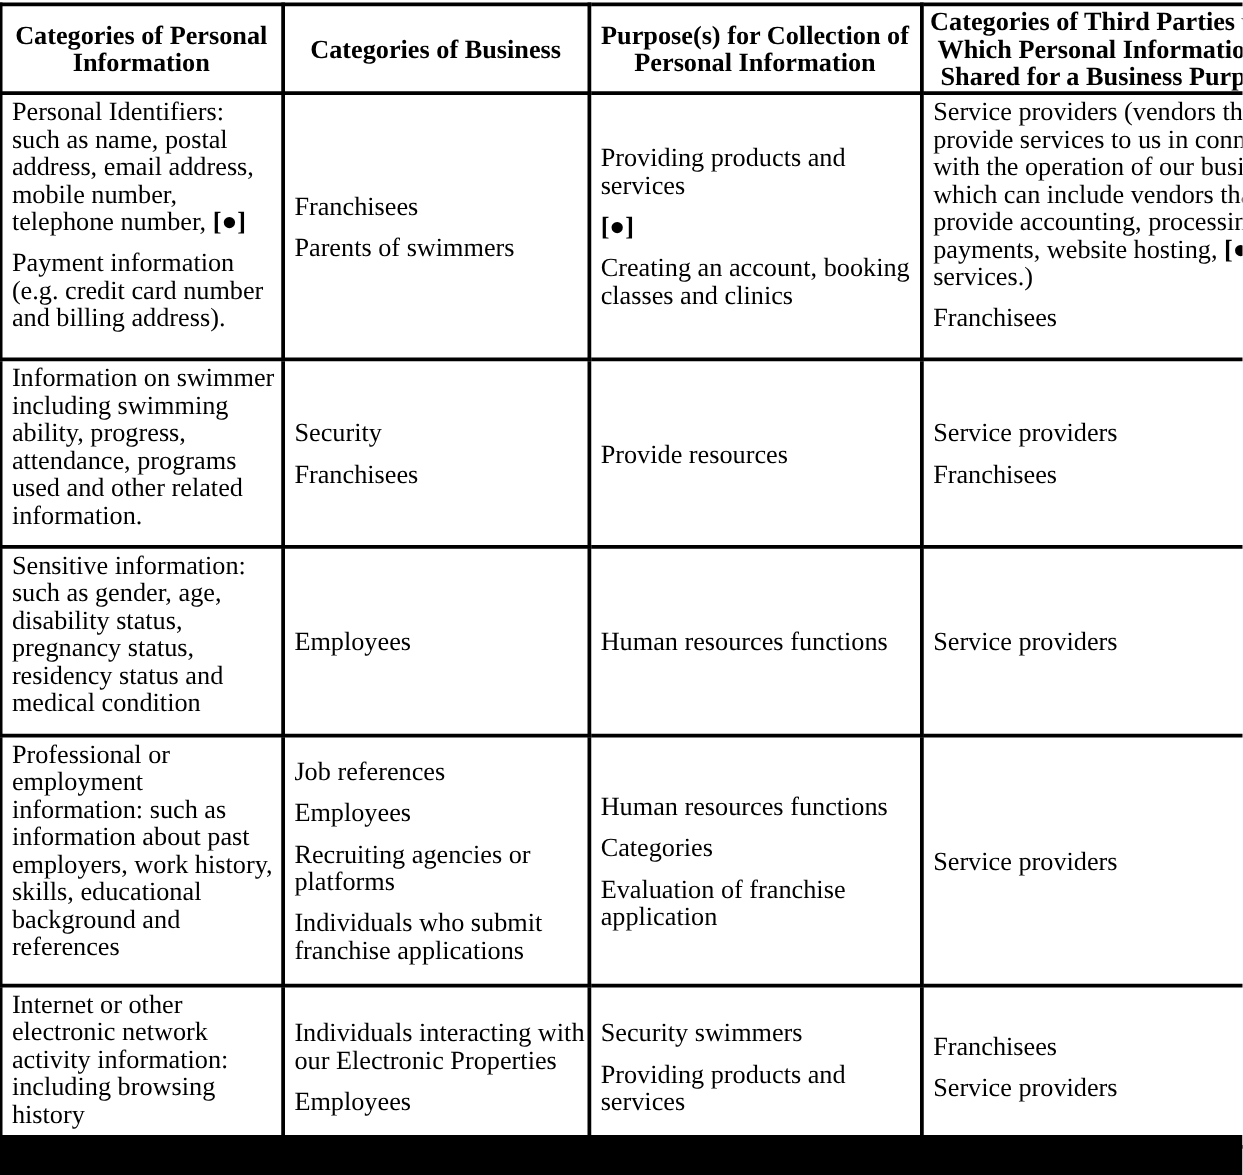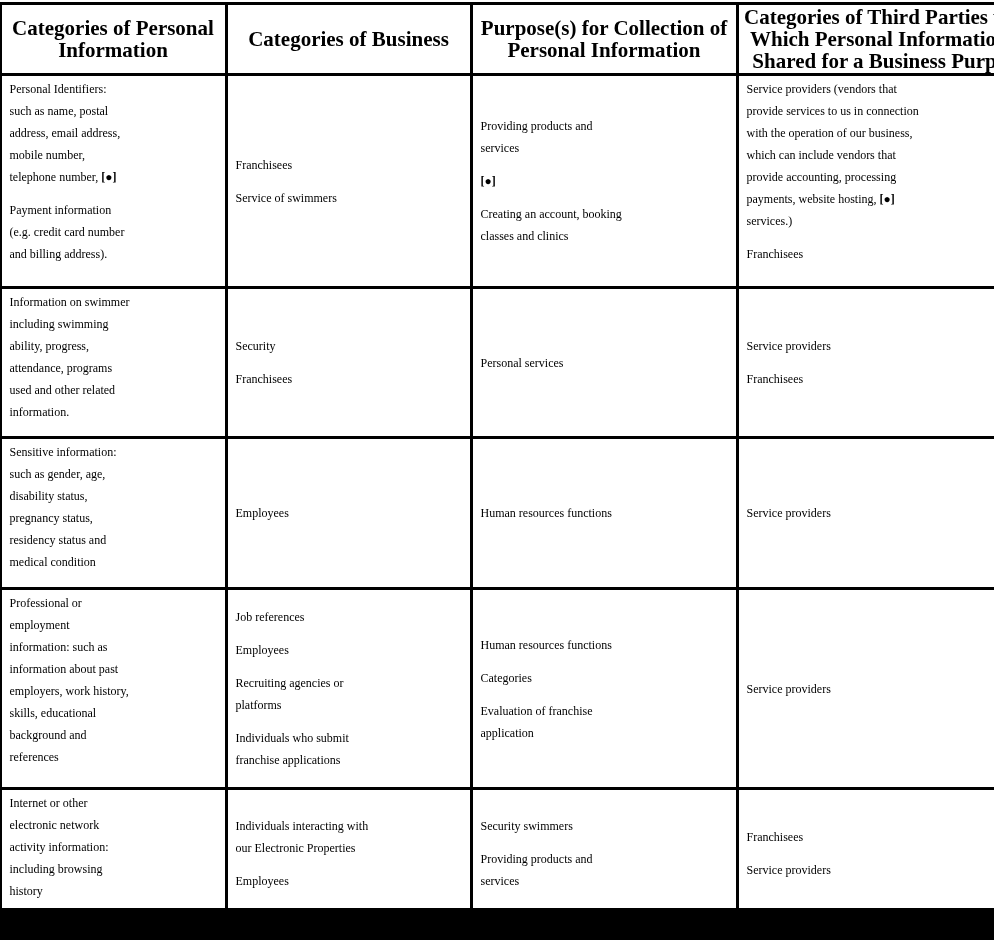--- a/index.html
+++ b/index.html
@@ -31,21 +31,21 @@
   th {
     font-size: 21px;
     line-height: 22px;
     font-weight: 700;
     text-align: center;
     vertical-align: middle;
     padding: 1px 4px;
   }
 
   td {
-    font-size: 12px;
+    font-size: 21px;
     line-height: 22px;
     vertical-align: middle;
     padding: 2px 8px;
   }
 
   
   td.c0 { vertical-align: top; }
   
   tr.r0 td.c3 { vertical-align: top; }
 
@@ -88,42 +88,42 @@
         </tr>
     </thead>
     <tbody>
         <tr class="r0">
           <td class="c0">
             <p>Personal Identifiers:<br>such as name, postal<br>address, email address,<br>mobile number,<br>telephone number, <b>[●]</b></p>
             <p>Payment information<br>(e.g. credit card number<br>and billing address).</p>
           </td>
           <td class="c1">
             <p>Franchisees</p>
-            <p>Service of swimmers</p>
+            <p>Parents of swimmers</p>
           </td>
           <td class="c2">
             <p>Providing products and<br>services</p>
             <p><b>[●]</b></p>
             <p>Creating an account, booking<br>classes and clinics</p>
           </td>
           <td class="c3">
             <p>Service providers (vendors that<br>provide services to us in connection<br>with the operation of our business,<br>which can include vendors that<br>provide accounting, processing<br>payments, website hosting, <b>[●]</b><br>services.)</p>
             <p>Franchisees</p>
           </td>
         </tr>
         <tr class="r1">
           <td class="c0">
             <p>Information on swimmer<br>including swimming<br>ability, progress,<br>attendance, programs<br>used and other related<br>information.</p>
           </td>
           <td class="c1">
             <p>Security</p>
             <p>Franchisees</p>
           </td>
           <td class="c2">
-            <p>Personal services</p>
+            <p>Provide resources</p>
           </td>
           <td class="c3">
             <p>Service providers</p>
             <p>Franchisees</p>
           </td>
         </tr>
         <tr class="r2">
           <td class="c0">
             <p>Sensitive information:<br>such as gender, age,<br>disability status,<br>pregnancy status,<br>residency status and<br>medical condition</p>
           </td>

